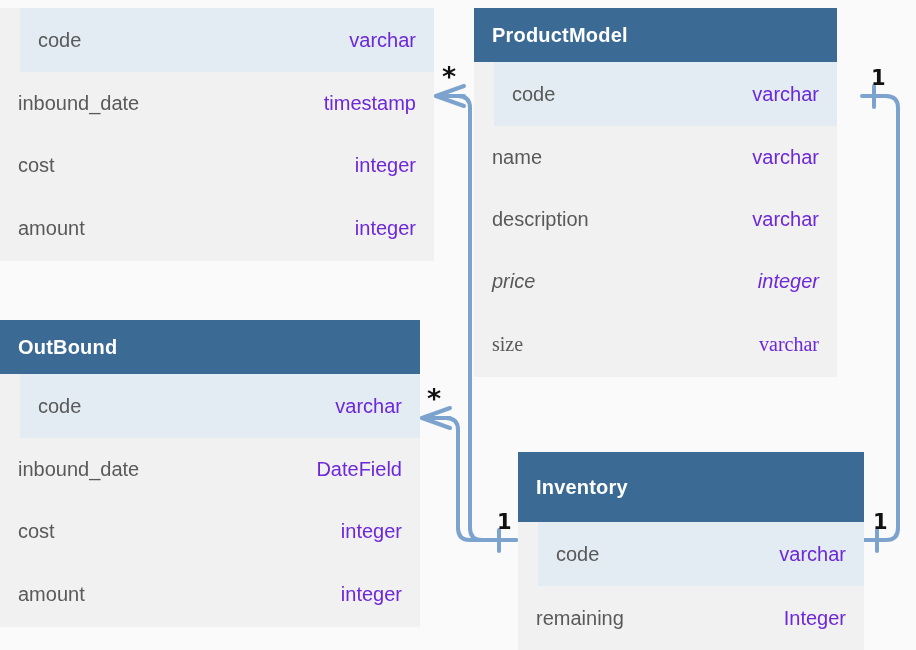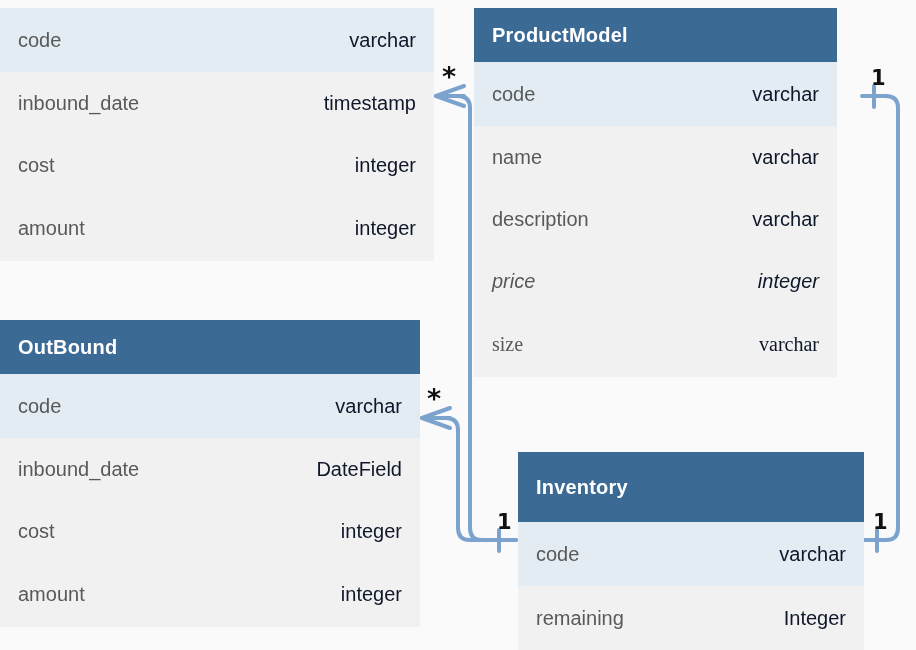--- a/index.html
+++ b/index.html
@@ -44,27 +44,28 @@
     display: flex;
     align-items: center;
     justify-content: space-between;
     padding: 0 18px;
     box-sizing: border-box;
     font-size: 20px;
     color: #595959;
   }
   .attr-row.key {
     background: #e2ecf2;
+    margin-left: 20px;
   }
   .attr-name {
     color: #595959;
     white-space: nowrap;
   }
   .attr-type {
-    color: #0f172a;
+    color: #6d28d9;
     white-space: nowrap;
   }
   svg.links {
     position: absolute;
     left: 0; top: 0;
     width: 916px;
     height: 650px;
     pointer-events: none;
   }
   .link-path {

